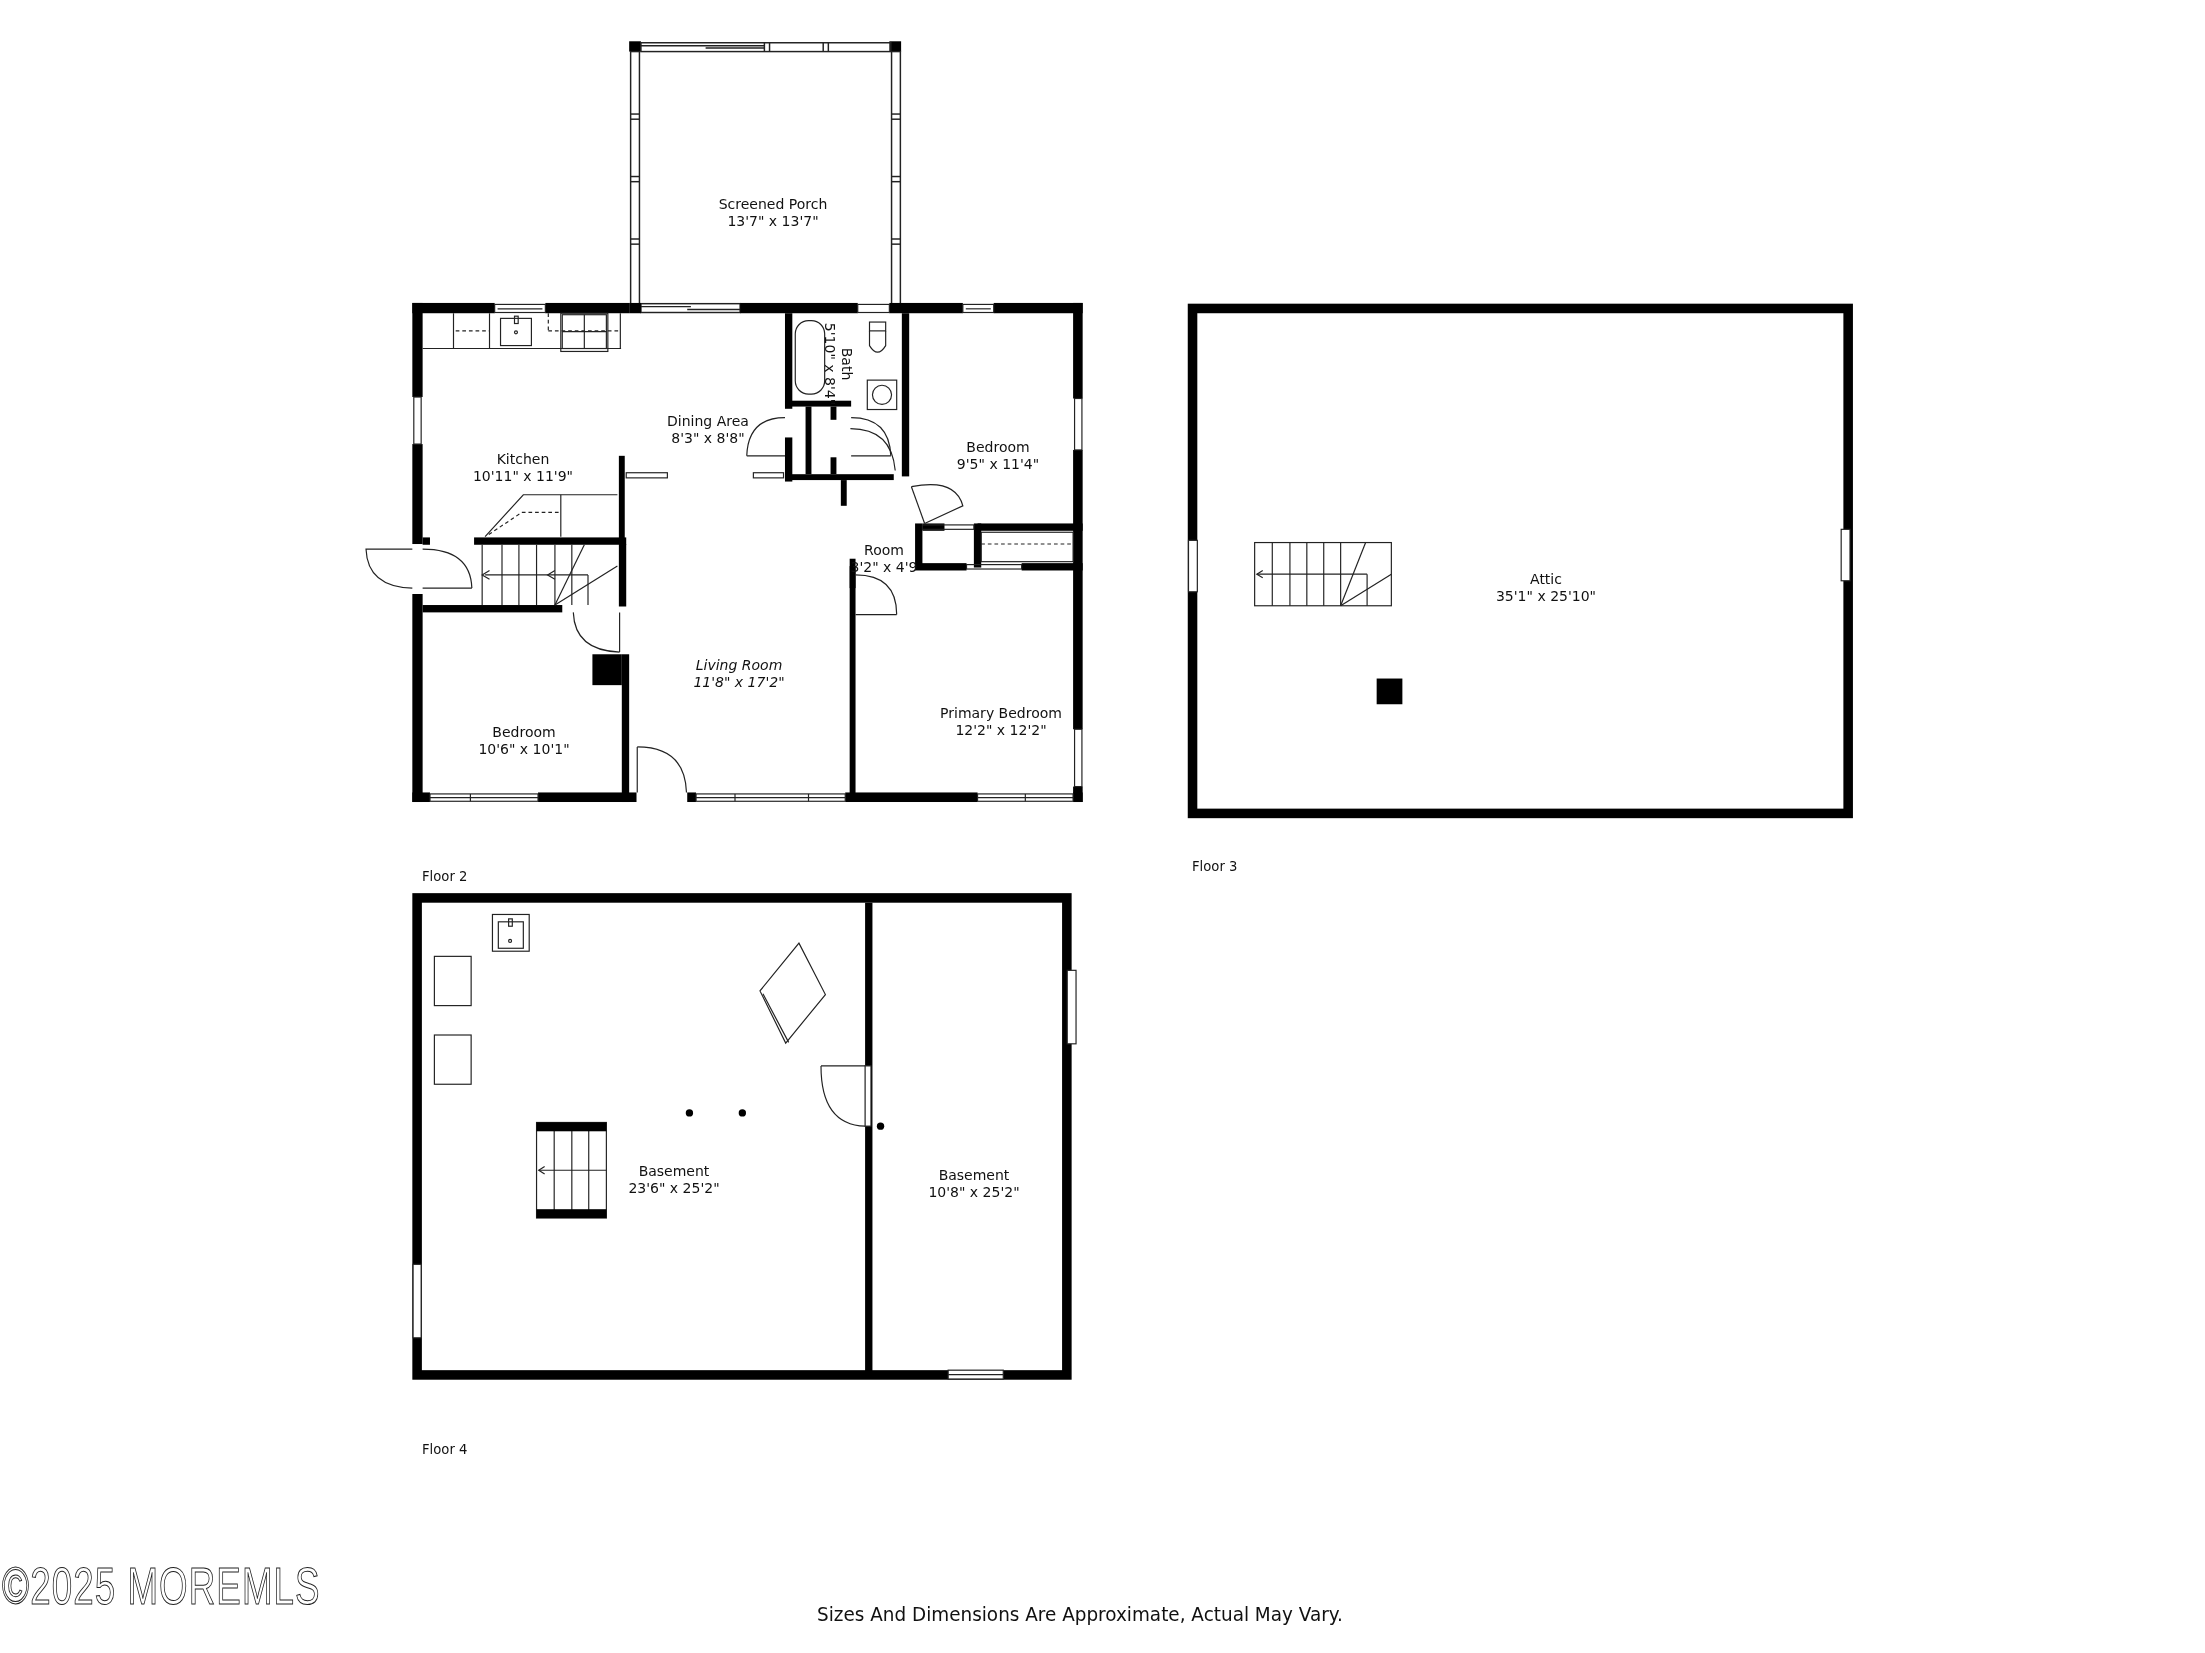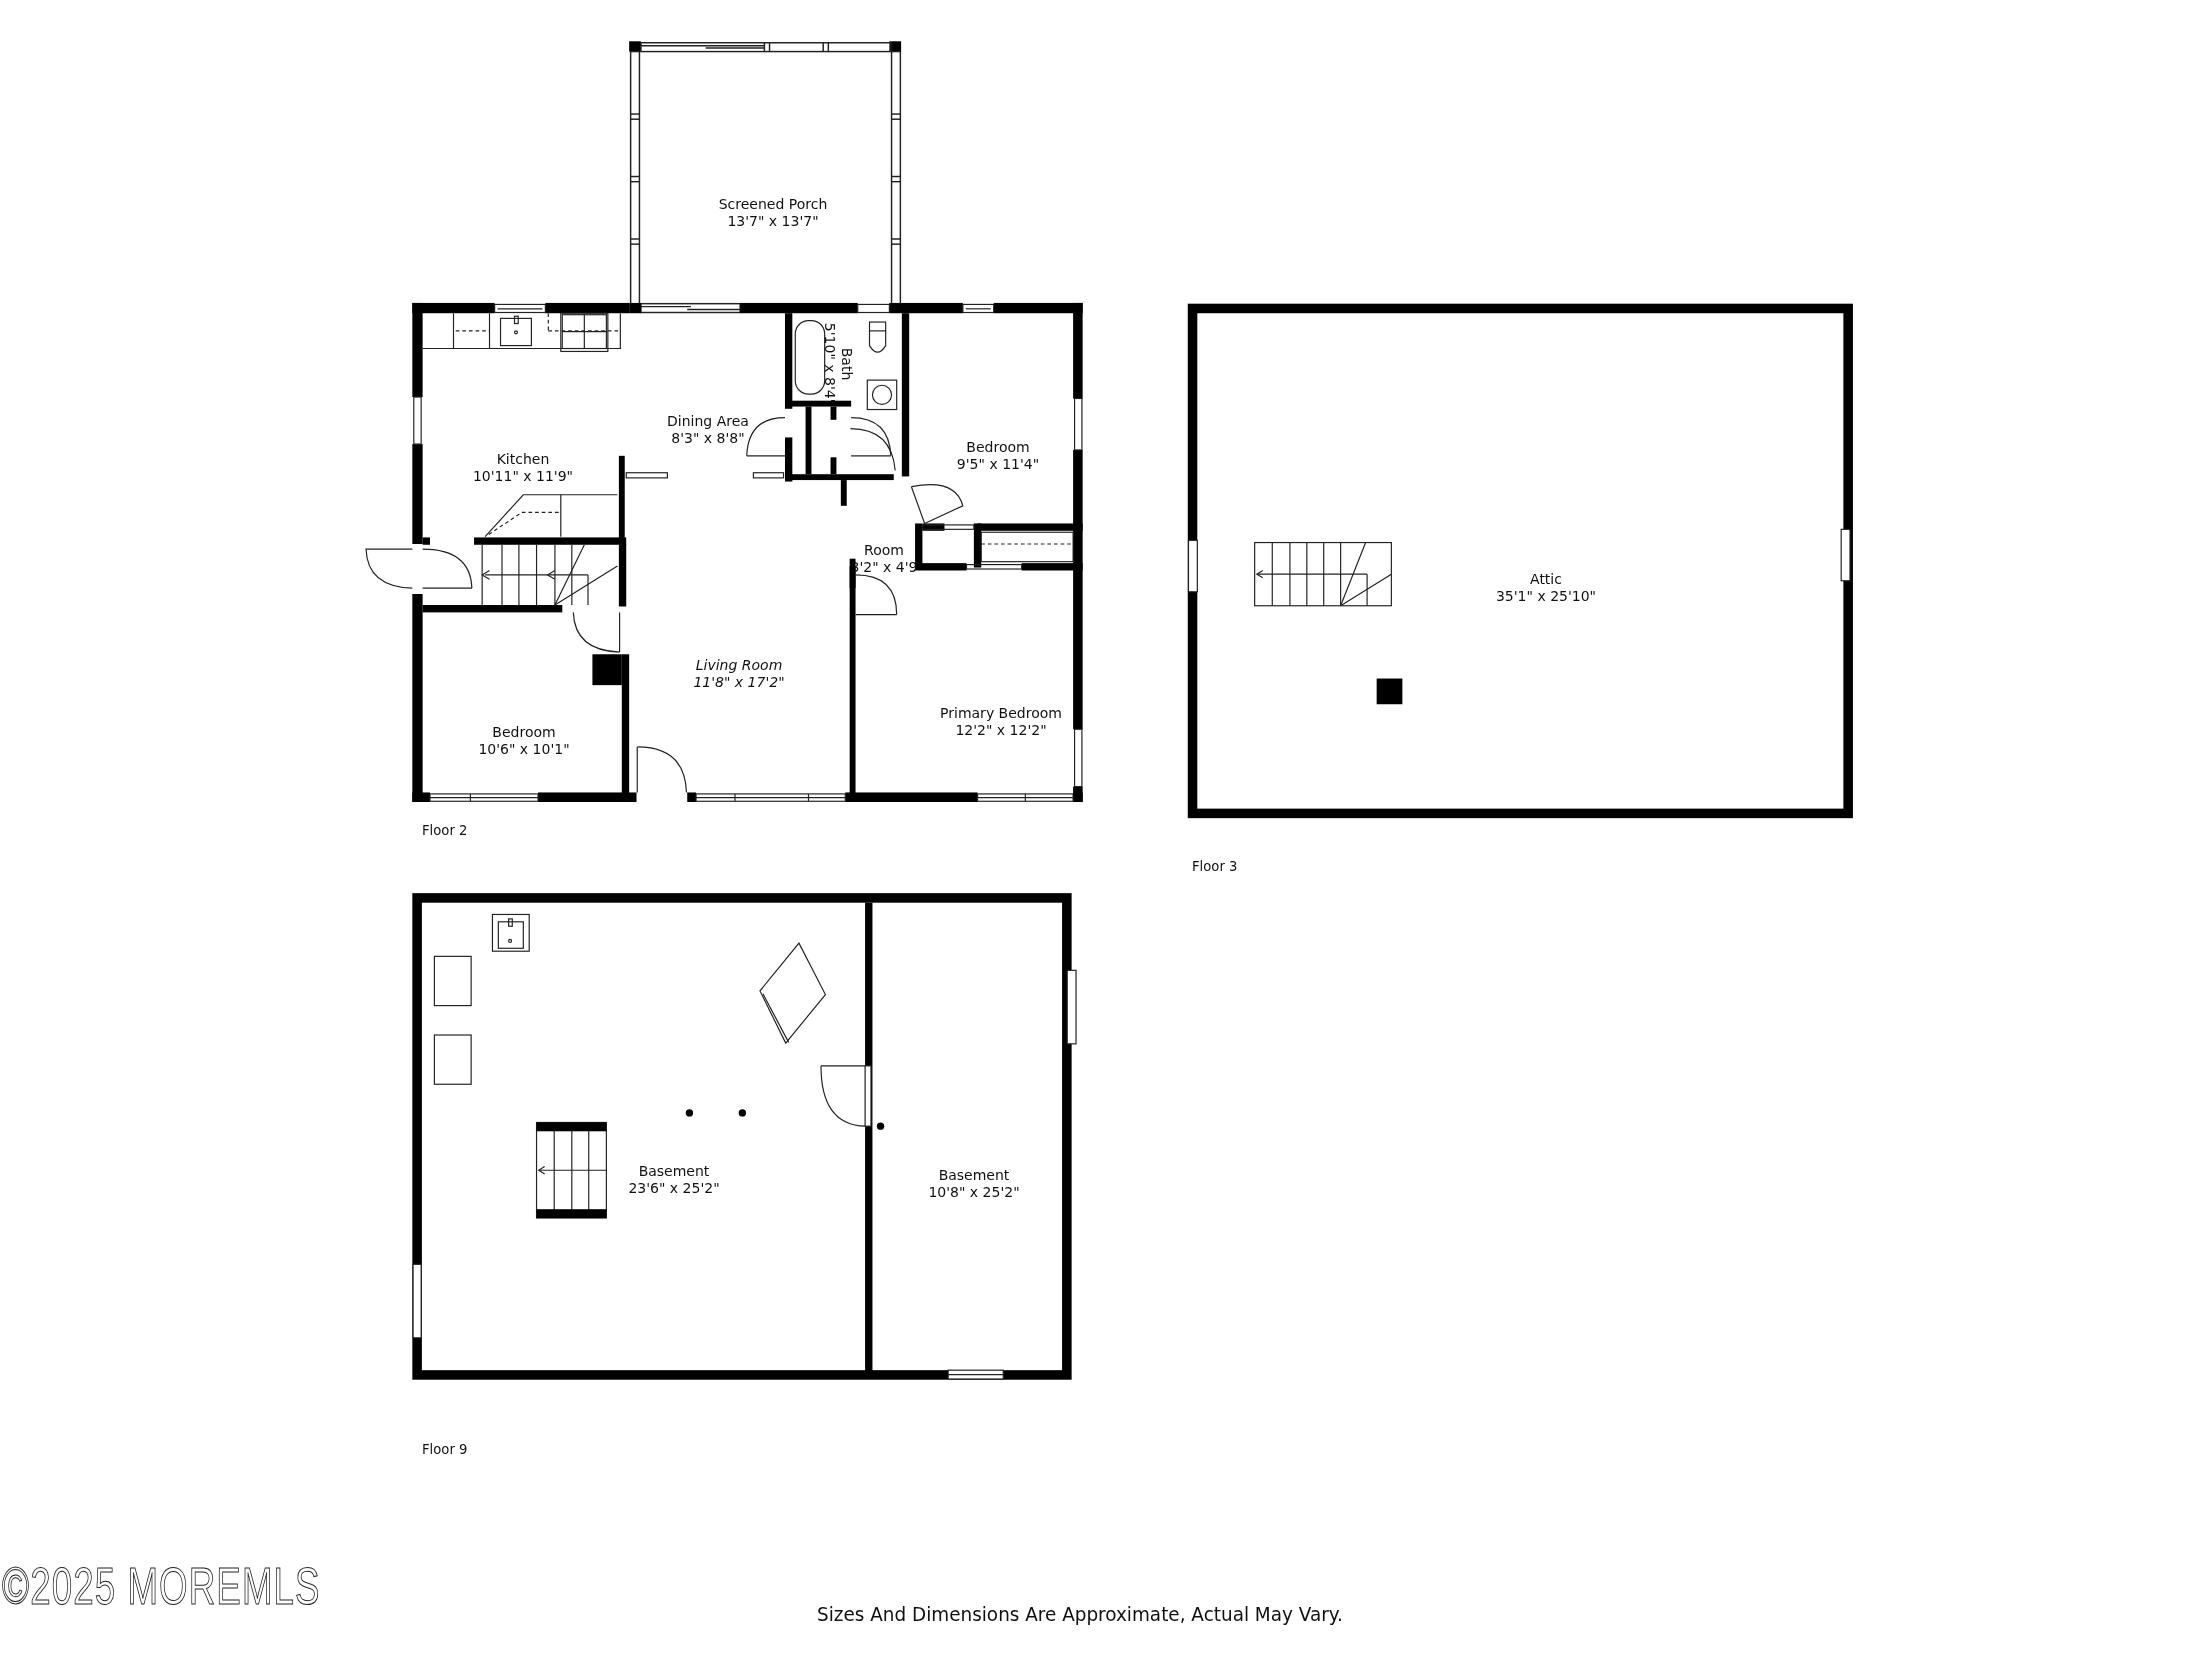--- a/index.html
+++ b/index.html
@@ -313,19 +313,19 @@
 </div>
 <div class="room-label" style="left:674px; top:1149px;">
   <span>Basement</span>
   <span>23'6" x 25'2"</span>
 </div>
 <div class="room-label" style="left:974px; top:1153px;">
   <span>Basement</span>
   <span>10'8" x 25'2"</span>
 </div>
 
-<div class="floor-label" style="left:422px; top:823px;">Floor 2</div>
+<div class="floor-label" style="left:422px; top:869px;">Floor 2</div>
 <div class="floor-label" style="left:1192px; top:859px;">Floor 3</div>
-<div class="floor-label" style="left:422px; top:1442px;">Floor 9</div>
+<div class="floor-label" style="left:422px; top:1442px;">Floor 4</div>
 
 <div class="watermark">©2025 MOREMLS</div>
 <div class="disclaimer">Sizes And Dimensions Are Approximate, Actual May Vary.</div>
 
 
 </body></html>

